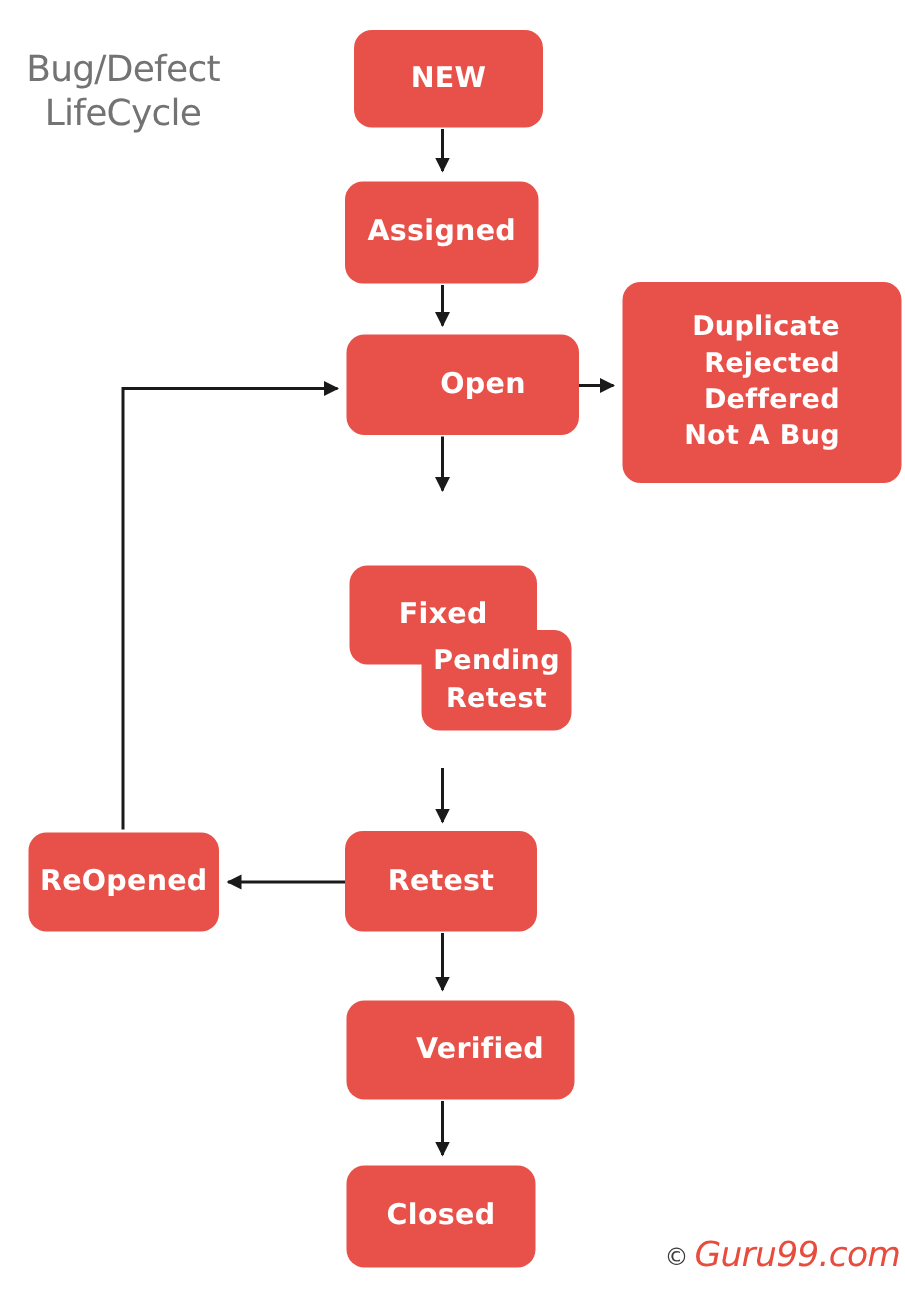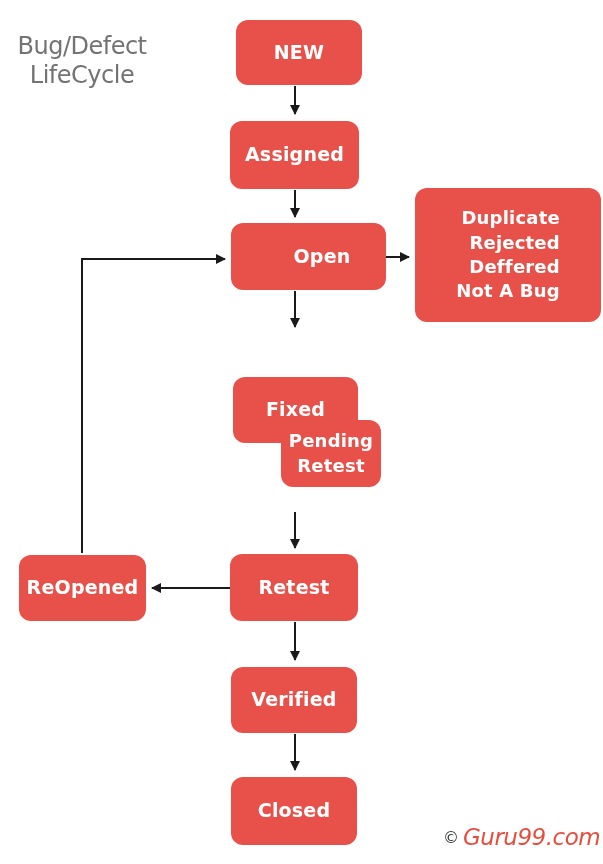--- a/index.html
+++ b/index.html
@@ -105,21 +105,21 @@
   <div class="node" style="left:231px; top:223px; width:128px; height:67px;padding-left:27px;">Open</div>
   <div class="node small-text" style="left:415px; top:188px; width:186px; height:134px;text-align:right;">Duplicate
 Rejected
 Deffered
 Not A Bug</div>
   <div class="node" style="left:233px; top:333px; width:125px; height:66px;margin-top:44px;">Fixed</div>
   <div class="node small-text" style="left:233px; top:420px; width:100px; height:67px;margin-left:48px;">Pending
 Retest</div>
   <div class="node" style="left:230px; top:554px; width:128px; height:67px;">Retest</div>
   <div class="node" style="left:19px;  top:555px; width:127px; height:66px;">ReOpened</div>
-  <div class="node" style="left:231px; top:667px; width:126px; height:66px;">Verified</div>
+  <div class="node" style="left:231px; top:667px; width:126px; height:66px;padding-left:26px;">Verified</div>
   <div class="node" style="left:231px; top:777px; width:126px; height:68px;">Closed</div>
 
   <div class="watermark">
     <span class="copy">©</span>
     <span class="brand">Guru99.com</span>
   </div>
 
 </div>
 
 </body></html>

